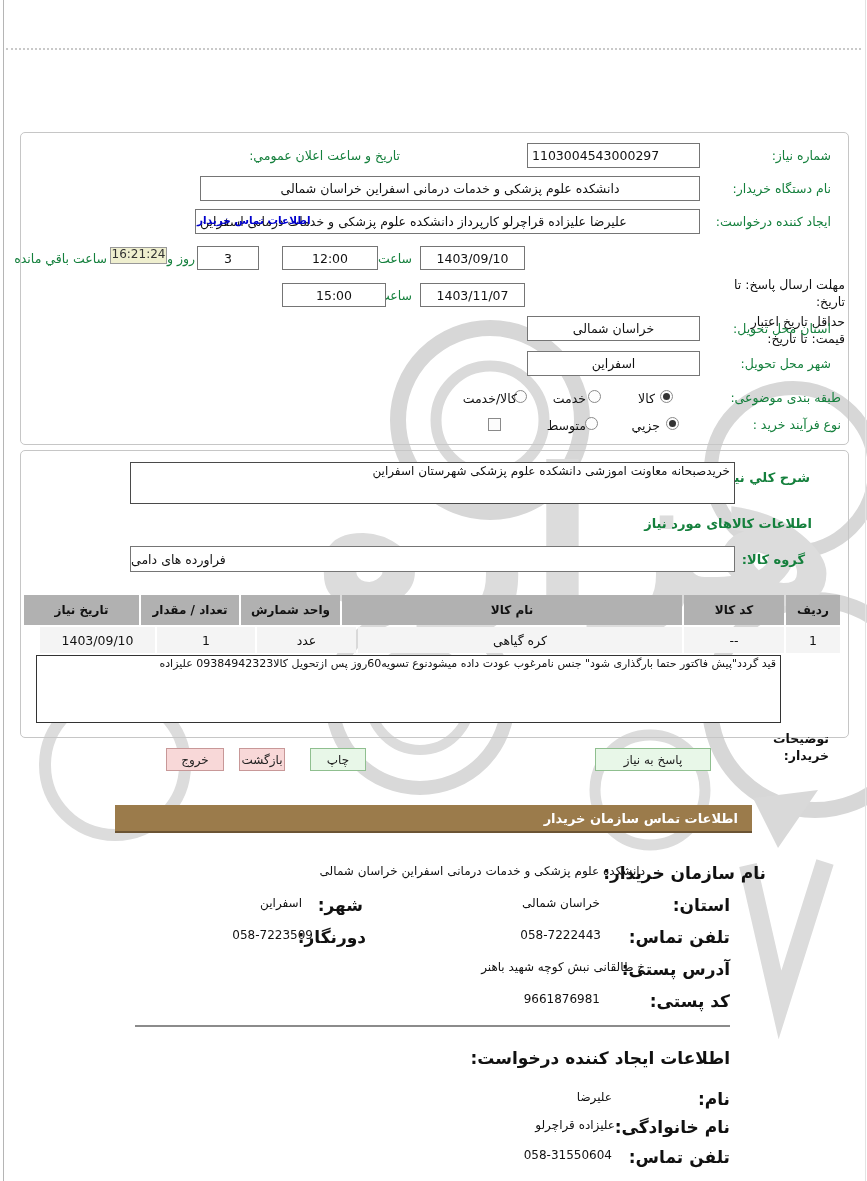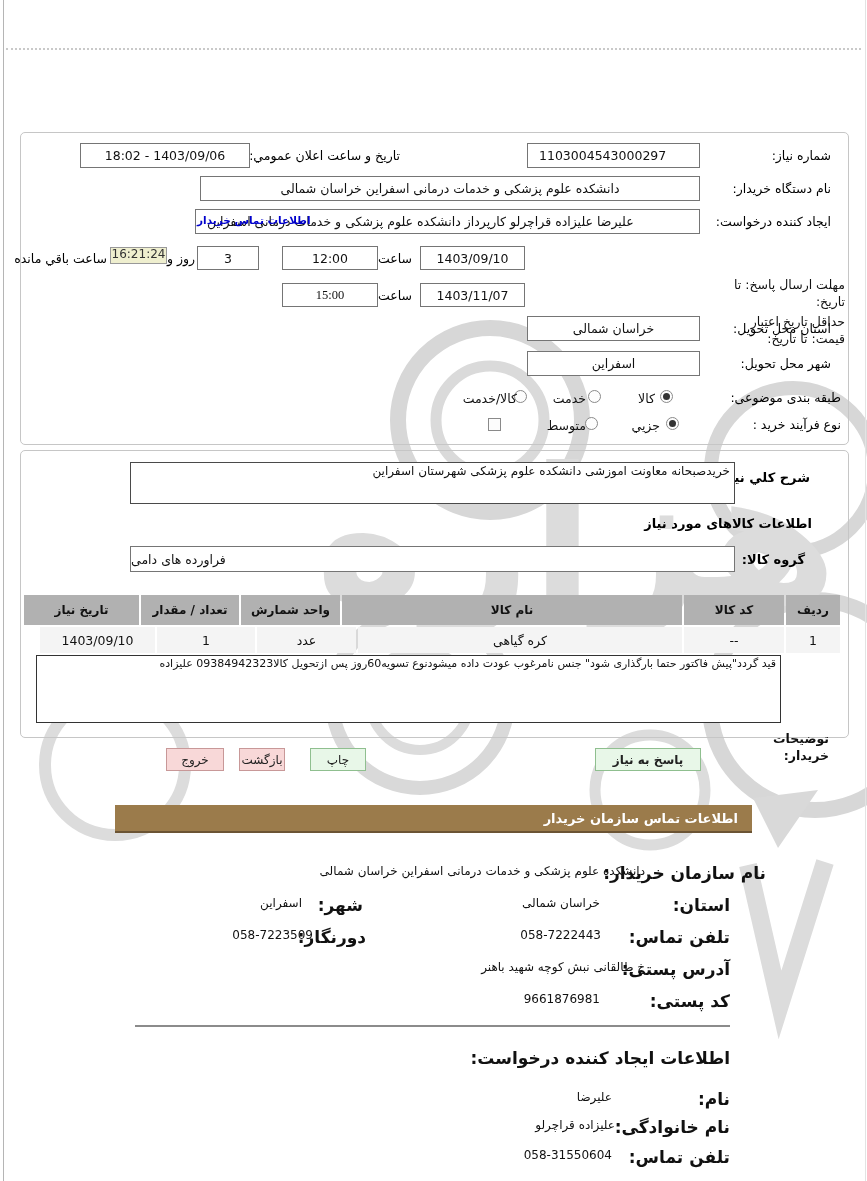--- a/index.html
+++ b/index.html
@@ -7,27 +7,27 @@
         font-family:"DejaVu Sans",sans-serif;direction:rtl;}
   #watermark{position:absolute;left:0;top:0;z-index:0;}
   #content{position:absolute;left:0;top:0;right:0;bottom:0;z-index:1;}
   .pageborder-l{position:absolute;left:3px;top:0;bottom:0;border-left:1px solid #b5b5b5;}
   .pageborder-r{position:absolute;right:1px;top:0;bottom:0;border-left:1px solid #e3e3e3;}
   .dotline{position:absolute;left:6px;right:6px;top:48px;border-top:2px dotted #c9c9c9;}
   .bar{position:absolute;background:#9b7b4b;border:1px solid #73582f;border-bottom:3px solid #5d4526;
        color:#fff;font-weight:bold;font-size:13px;display:flex;align-items:center;
        justify-content:flex-start;padding:0 14px;box-sizing:border-box;}
   .sec{position:absolute;border:1px solid #c6c6c6;border-radius:5px;background:transparent;}
-  .lbl{position:absolute;white-space:nowrap;font-size:12.5px;color:#000000;margin-left:22px;}
+  .lbl{position:absolute;white-space:nowrap;font-size:12.5px;color:#15803d;margin-left:22px;}
   .lbl2{position:absolute;font-size:12.5px;color:#111;text-align:right;line-height:17px;white-space:nowrap;margin-top:32px;}
   .b{font-weight:bold;}
   .tbox{position:absolute;background:#fff;border:1px solid #757575;box-sizing:border-box;
         font-size:12.5px;color:#111;display:flex;align-items:center;justify-content:center;
         white-space:nowrap;overflow:hidden;}
-  .tbox.rt{justify-content:flex-end;padding-left:11px;padding-right:4px;}
+  .tbox.rt{justify-content:flex-end;padding-left:4px;padding-right:4px;}
   .ta{position:absolute;background:#fff;border:1px solid #4a4a4a;box-sizing:border-box;
       font-size:11px;color:#111;text-align:right;padding:1px 4px;overflow:hidden;line-height:14px;}
   .timer{position:absolute;background:#efefcf;border:1px solid #999;box-sizing:border-box;
          font-size:12px;line-height:12px;color:#333;display:flex;align-items:flex-start;justify-content:center;overflow:hidden;}
   .radio{position:absolute;width:13px;height:13px;border:1px solid #8a8a8a;border-radius:50%;
          background:#fdfdfd;box-sizing:border-box;display:flex;}
   .radio.sel::after{content:"";width:7px;height:7px;margin:auto;background:#333;border-radius:50%;}
   .chk{position:absolute;width:13px;height:13px;border:1px solid #8a8a8a;background:#fcfcfc;box-sizing:border-box;}
   .opt{position:absolute;font-size:12.5px;color:#111;white-space:nowrap;}
   .link{position:absolute;color:#0000cc;font-weight:bold;font-size:10.5px;letter-spacing:-0.3px;white-space:nowrap;cursor:pointer;}
@@ -72,23 +72,20 @@
     <div class="dotline"></div>
 
 
     <div class="sec" style="left:20px;top:132px;width:827px;height:311px;"></div>
 
     <div class="lbl" style="right:36px;top:148px;">شماره نیاز:</div>
     <div class="tbox rt" style="left:527px;top:143px;width:173px;height:25px;">
         <span class="num">1103004543000297</span>
       </div>
     <div class="lbl" style="right:467px;top:148px;">تاریخ و ساعت اعلان عمومي:</div>
-    <div class="tbox" style="left:80px;top:143px;width:170px;height:25px;">
-        <span class="num">18:02 - 1403/09/06</span>
-      </div>
 
     <div class="lbl" style="right:36px;top:181px;">نام دستگاه خریدار:</div>
     <div class="tbox" style="left:200px;top:176px;width:500px;height:25px;">
         <span>دانشکده علوم پزشکی و خدمات درمانی اسفراین خراسان شمالی</span>
       </div>
 
     <div class="lbl" style="right:36px;top:214px;">ایجاد کننده درخواست:</div>
     <div class="tbox rt" style="left:195px;top:209px;width:505px;height:25px;">
         <span>علیرضا علیزاده قراچرلو کارپرداز دانشکده علوم پزشکی و خدمات درمانی اسفراین</span>
       </div>
@@ -113,21 +110,21 @@
       </div>
     <div class="lbl" style="right:760px;top:251px;">ساعت باقي مانده</div>
 
     <div class="lbl2" style="right:22px;top:281px;">
       <span>حداقل تاریخ اعتبار</span><br><span>قیمت: تا تاریخ:</span>
     </div>
     <div class="tbox" style="left:420px;top:283px;width:105px;height:24px;">
         <span class="num">1403/11/07</span>
       </div>
     <div class="lbl" style="right:455px;top:288px;">ساعت</div>
-    <div class="tbox" style="left:282px;top:283px;width:96px;height:24px;font-family:Liberation Serif, serif;">
+    <div class="tbox" style="left:282px;top:283px;width:104px;height:24px;">
         <span class="num">15:00</span>
       </div>
 
     <div class="lbl" style="right:36px;top:321px;">استان محل تحویل:</div>
     <div class="tbox" style="left:527px;top:316px;width:173px;height:25px;">
         <span>خراسان شمالی</span>
       </div>
 
     <div class="lbl" style="right:36px;top:356px;">شهر محل تحویل:</div>
     <div class="tbox" style="left:527px;top:351px;width:173px;height:25px;">
@@ -178,21 +175,21 @@
       <div class="td" style="width:115px;">
           <span class="num">1403/09/10</span>
         </div>
     </div>
 
     <div class="lbl2 b" style="right:38px;top:698px;font-size:12.5px;">
       <span>توضیحات</span><br><span>خریدار:</span>
     </div>
     <div class="ta" style="left:36px;top:655px;width:745px;height:68px;letter-spacing:1px;border-color:#333;"><span>قید گردد"پیش فاکتور حتما بارگذاری شود" جنس نامرغوب عودت داده میشودنوع تسویه60روز پس ازتحویل کالا09384942323 علیزاده</span></div>
 
-    <div class="btn green" style="left:595px;top:748px;width:106px;font-weight:bold;">پاسخ به نیاز</div>
+    <div class="btn green" style="left:595px;top:748px;width:116px;">پاسخ به نیاز</div>
     <div class="btn green" style="left:310px;top:748px;width:56px;">چاپ</div>
     <div class="btn pink" style="left:239px;top:748px;width:46px;">بازگشت</div>
     <div class="btn pink" style="left:166px;top:748px;width:58px;">خروج</div>
 
     <div class="bar" style="left:115px;top:805px;width:637px;height:28px;border:none;border-bottom:2px solid #6b5434;">اطلاعات تماس سازمان خریدار</div>
 
     <div class="clabel" style="right:101px;top:863px;">نام سازمان خریدار:</div>
     <div class="cval" style="right:222px;top:864px;">دانشکده علوم پزشکی و خدمات درمانی اسفراین خراسان شمالی</div>
 
     <div class="clabel" style="right:137px;top:895px;">استان:</div>

